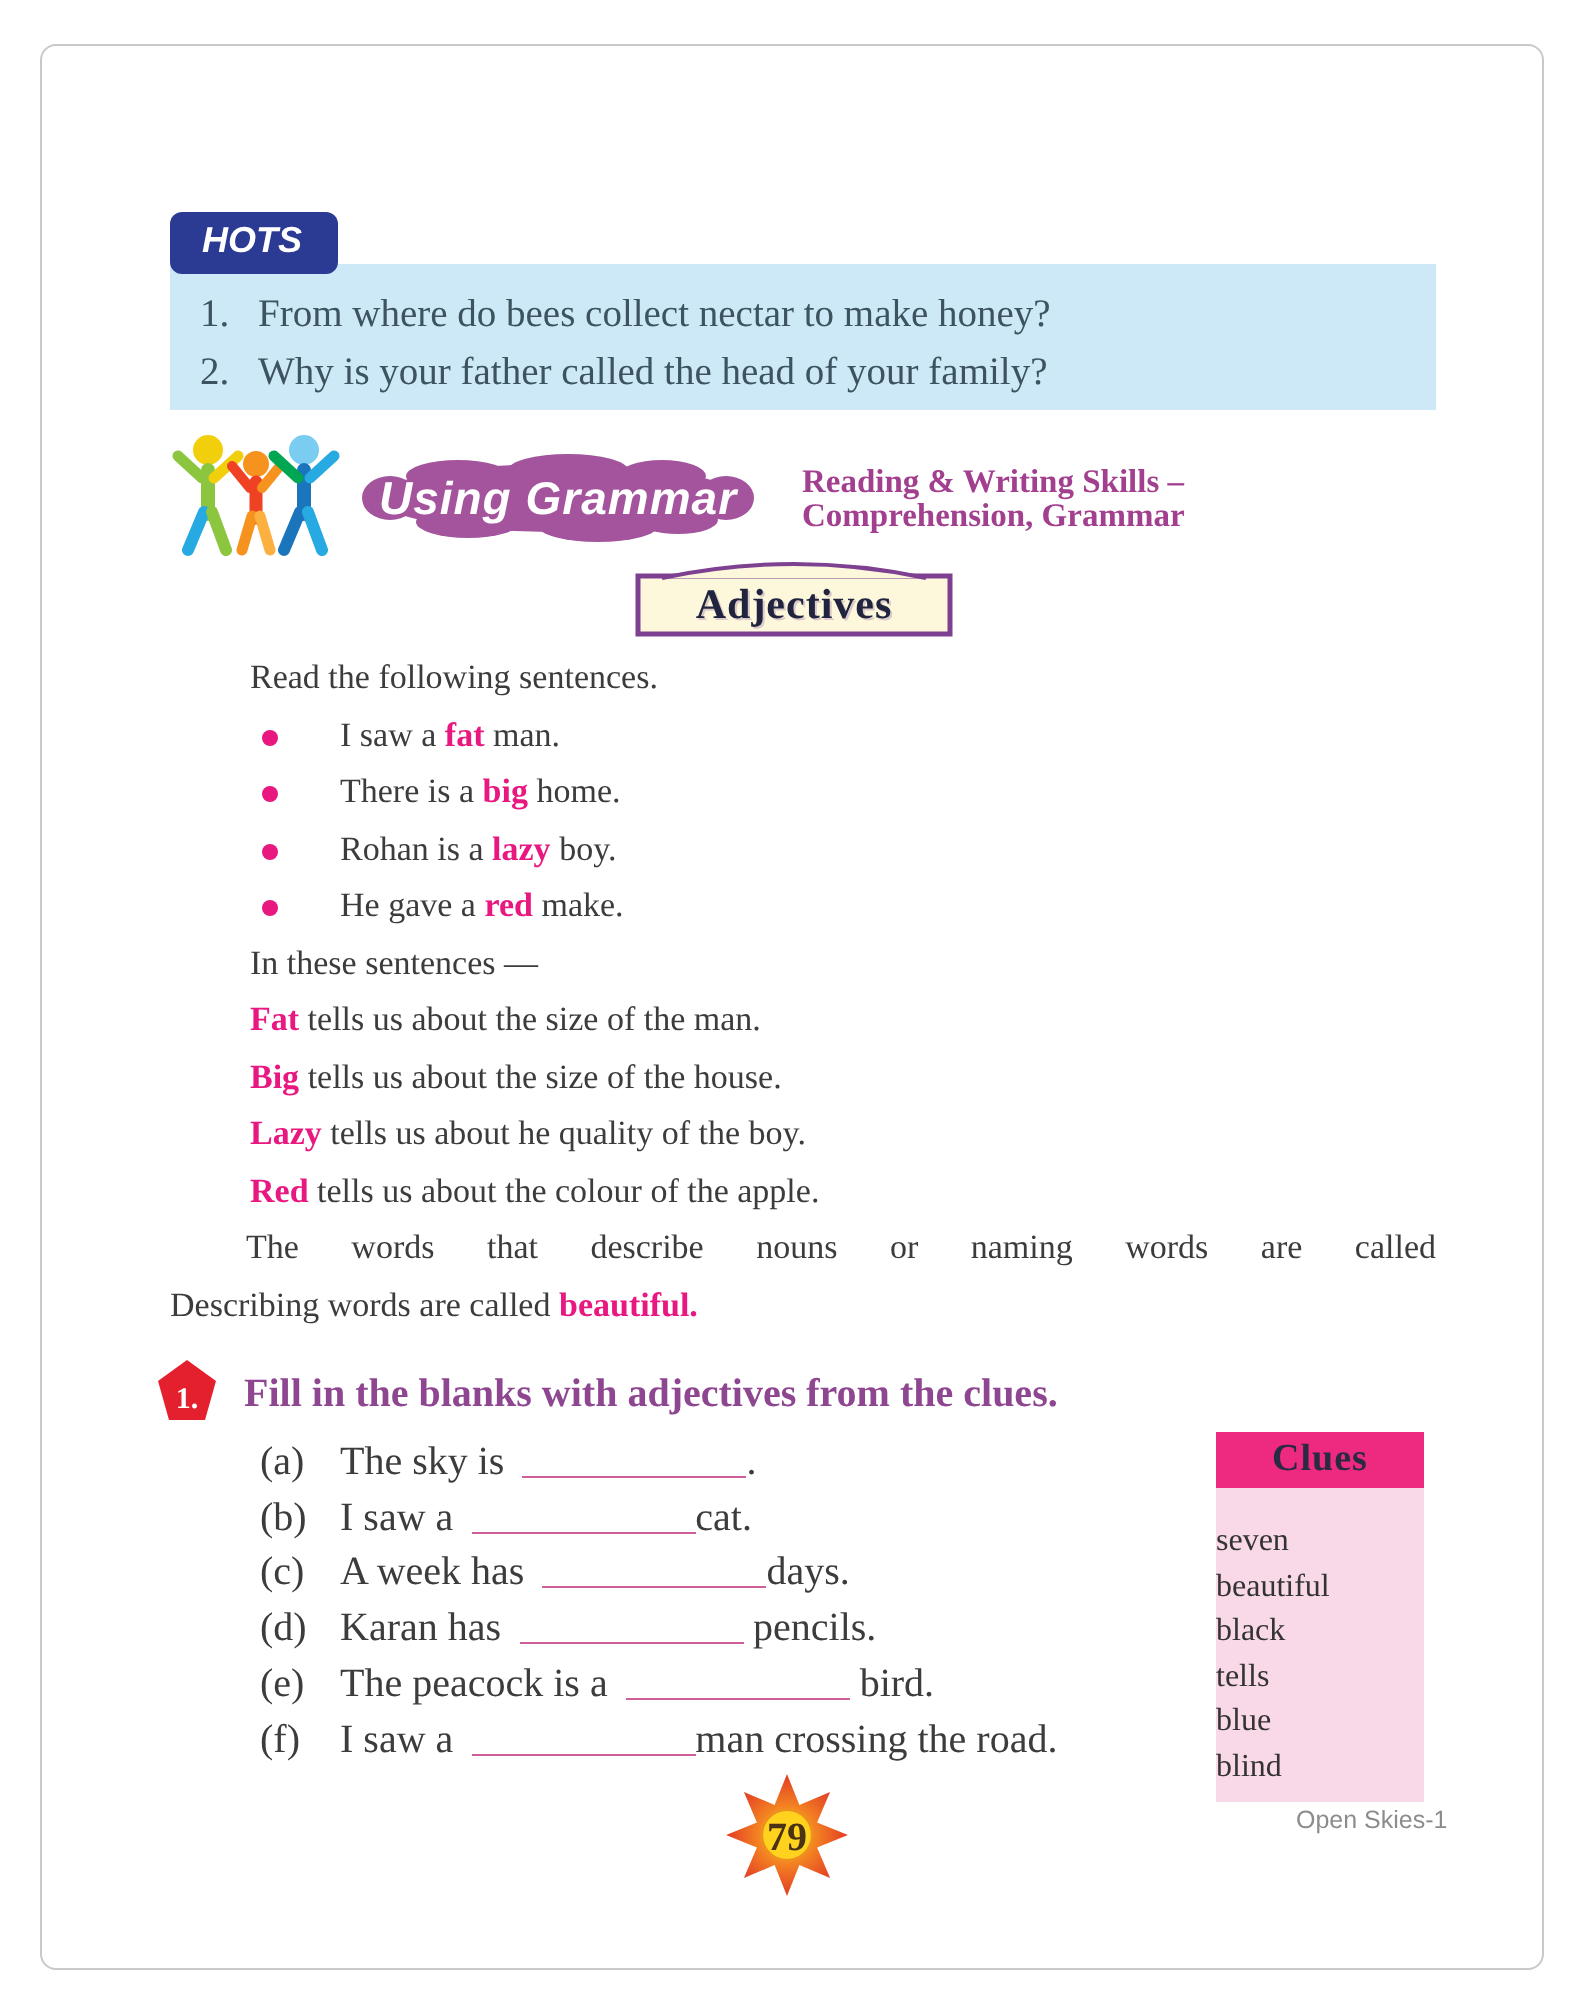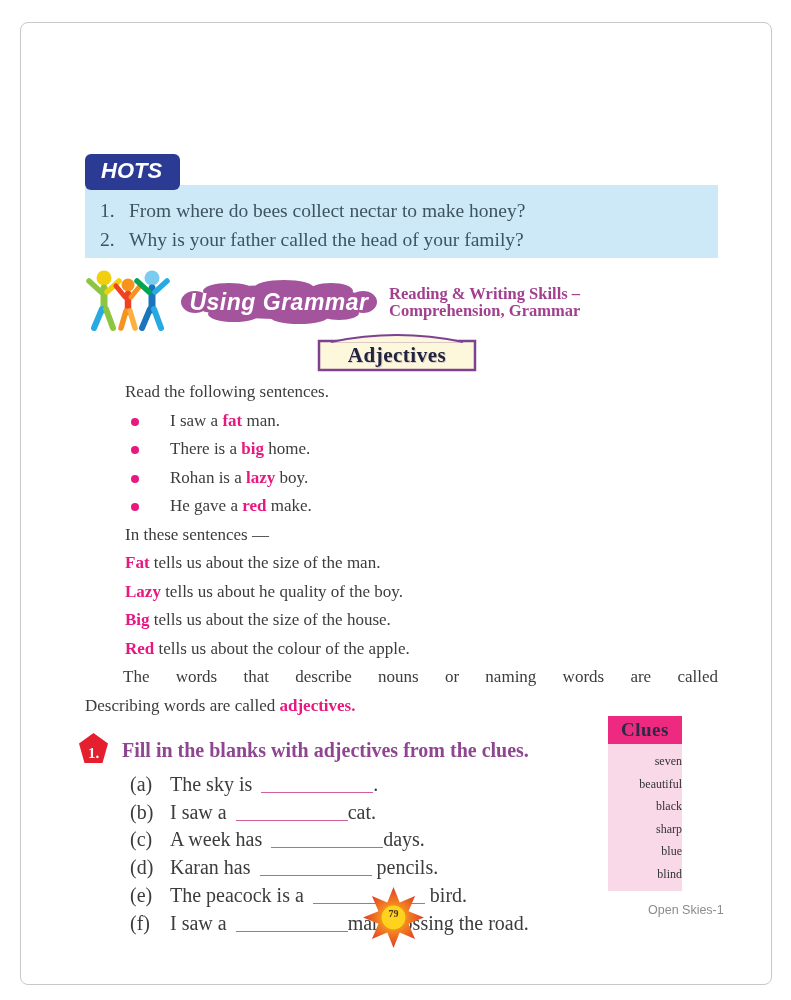--- a/index.html
+++ b/index.html
@@ -11,39 +11,39 @@
     position:absolute; left:20px; top:22px; width:750px; height:961px;
     border:1.5px solid #c9c9c9; border-radius:8px;
   }
   .content { position:absolute; left:85px; top:106px; width:633px; }
 
   
   .hots-badge {
     position:relative; z-index:2; display:inline-block;
     background:#2b3a92; color:#fff;
     font-family:"Liberation Sans", sans-serif; font-style:italic; font-weight:bold;
-    font-size:22px; padding:4px 18px 6px 16px; border-radius:6px;margin-top:48px;
+    font-size:18px; padding:4px 18px 6px 16px; border-radius:6px;
   }
   .blue-box {
     margin-top:-5px; position:relative; z-index:1;
     background:#cde9f7; height:73px; box-sizing:border-box;
     padding:11px 0 0 15px;
   }
   .q-row { display:flex; font-size:19.5px; color:#3d5460; line-height:29px; }
   .q-num { width:29px; flex:none; }
 
   
   .section-row { display:flex; align-items:center; margin-top:12px; height:64px; }
   .cloud-badge { position:relative; width:200px; height:48px; margin-left:8px; flex:none; }
   .cloud-badge .label {
     position:absolute; inset:0; display:flex; align-items:center; justify-content:center;
     color:#fff; font-family:"Liberation Sans", sans-serif;
     font-weight:bold; font-style:italic; font-size:23px; letter-spacing:.5px;
   }
-  .skills { margin-left:10px; color:#a23f8e; font-weight:bold; font-size:16.5px; line-height:17.5px; }
+  .skills { margin-left:22px; color:#a23f8e; font-weight:bold; font-size:16.5px; line-height:17.5px; }
 
   
   .adj-box { position:relative; width:160px; height:40px; margin:-2px 4px 0 232px; }
   .adj-label {
     position:absolute; left:0; right:0; top:11px; text-align:center;
     font-weight:bold; font-size:21px; color:#20243f; letter-spacing:.5px;
     text-shadow:1px 1px 0 rgba(120,64,144,.25);
   }
 
   
@@ -67,35 +67,35 @@
   .ex-title { color:#8f4691; font-weight:bold; font-size:20px; }
   .ex-items { margin-top:4px; }
   .ex-row { display:flex; line-height:27.7px; font-size:20px; color:#3c3c3c; }
   .ex-label { margin-left:45px; width:40px; flex:none; }
   .blank {
     display:inline-block; width:112px; height:18px;
     border-bottom:1.8px solid #cf5f9b; vertical-align:-2px; margin-left:4px;
   }
 
   
-  .clues { position:absolute; left:608px; top:716px; width:74px; }
+  .clues { position:absolute; left:608px; top:716px; width:104px; }
   .clues-header {
     background:#ee2a80; color:#2a2a45; font-weight:bold; font-size:19px;
     text-align:center; height:28px; line-height:28px; letter-spacing:.5px;
   }
   .clues-body {
-    background:#f9d9e7; text-align:right; font-size:12px; color:#333333;
-    padding:6px 0 5px; line-height:22.6px;
+    background:#f9d9e7; text-align:left; font-size:16px; color:#333333;
+    padding:16px 0 5px; line-height:22.6px;
   }
 
   
   .sun { position:absolute; left:362px; top:886px; width:63px; height:63px; }
   .sun .sun-num {
     position:absolute; left:0; right:0; top:22px; text-align:center;
-    font-weight:bold; font-size:10px; color:#4a3212;
+    font-weight:bold; font-size:20px; color:#4a3212;
   }
   .book-title {
     position:absolute; left:648px; top:903px;
     font-family:"Liberation Sans", sans-serif; font-size:12.5px; color:#8c8c8c;
   }
 </style>
 </head>
 <body>
 
 <div class="frame"></div>
@@ -183,27 +183,27 @@
     <p class="bullet-row">
       <span class="bullet-dot"></span><span>Rohan is a </span><span class="kw">lazy</span><span> boy.</span>
     </p>
     <p class="bullet-row">
       <span class="bullet-dot"></span><span>He gave a </span><span class="kw">red</span><span> make.</span>
     </p>
 
     <p class="indent">In these sentences —</p>
 
     <p class="indent"><span class="kw">Fat</span><span> tells us about the size of the man.</span></p>
+    <p class="indent"><span class="kw">Big</span><span> tells us about the size of the house.</span></p>
     <p class="indent"><span class="kw">Lazy</span><span> tells us about he quality of the boy.</span></p>
-    <p class="indent"><span class="kw">Big</span><span> tells us about the size of the house.</span></p>
     <p class="indent"><span class="kw">Red</span><span> tells us about the colour of the apple.</span></p>
 
     <p class="justify-line">The words that describe nouns or naming words are called</p>
 
-    <p><span>Describing words are called </span><span class="bold-pink">adjectives.</span></p>
+    <p><span>Describing words are called </span><span class="bold-pink">beautiful.</span></p>
   </div>
 
   
   <div class="exercise">
     <div class="ex-head">
       <span class="pent">
         <svg width="31" height="33" viewBox="0 0 31 33">
           <polygon points="15.5,1 30,11.5 24.5,31 6.5,31 1,11.5" fill="#e5202e"></polygon>
         </svg>
         <span class="pent-label">1.</span>
@@ -238,21 +238,21 @@
     </div>
   </div>
 </div>
 
 <div class="clues">
   <div class="clues-header">Clues</div>
   <div class="clues-body">
     <div>seven</div>
     <div>beautiful</div>
     <div>black</div>
-    <div>sharp</div>
+    <div>tells</div>
     <div>blue</div>
     <div>blind</div>
   </div>
 </div>
 
 <div class="sun">
   <svg width="63" height="63" viewBox="0 0 62 62">
     <defs>
       <radialGradient id="sunGrad">
         <stop offset="35%" stop-color="#f79421"></stop>

